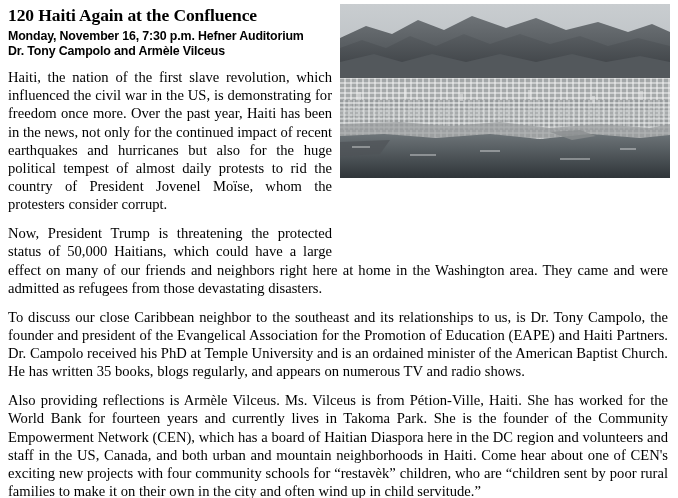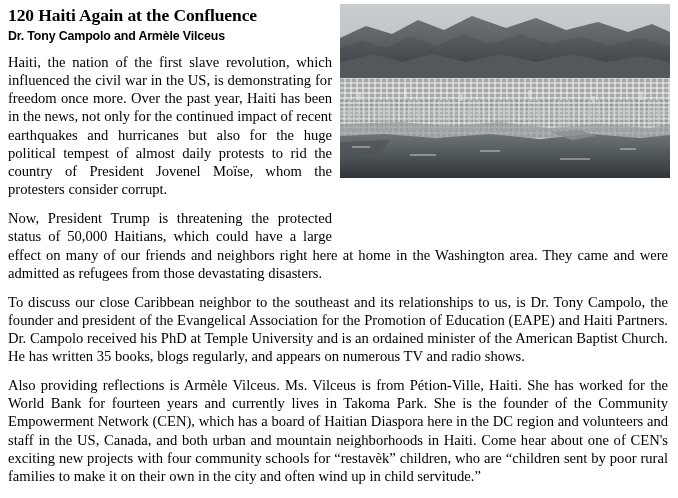--- a/index.html
+++ b/index.html
@@ -136,20 +136,21 @@
         <rect x="64" y="84" width="3" height="10"></rect>
         <rect x="120" y="90" width="3" height="7"></rect>
         <rect x="188" y="86" width="3" height="9"></rect>
         <rect x="252" y="92" width="3" height="7"></rect>
         <rect x="300" y="87" width="3" height="9"></rect>
       </g>
     </svg>
   </div>
 
   <h1 class="title">120 Haiti Again at the Confluence</h1>
+  <div class="subline">Monday, November 16, 7:30 p.m. Hefner Auditorium</div>
   <div class="subline second">Dr. Tony Campolo and Armèle Vilceus</div>
 
   <div class="clearfix">
     <div class="float-spacer"></div>
     <p class="para first">Haiti, the nation of the first slave revolution, which influenced the civil war in the US, is demonstrating for freedom once more. Over the past year, Haiti has been in the news, not only for the continued impact of recent earthquakes and hurricanes but also for the huge political tempest of almost daily protests to rid the country of President Jovenel Moïse, whom the protesters consider corrupt.</p>
     <p class="para">Now, President Trump is threatening the protected status of 50,000 Haitians, which could have a large effect on many of our friends and neighbors right here at home in the Washington area. They came and were admitted as refugees from those devastating disasters.</p>
     <p class="para">To discuss our close Caribbean neighbor to the southeast and its relationships to us, is Dr. Tony Campolo, the founder and president of the Evangelical Association for the Promotion of Education (EAPE) and Haiti Partners. Dr. Campolo received his PhD at Temple University and is an ordained minister of the American Baptist Church. He has written 35 books, blogs regularly, and appears on numerous TV and radio shows.</p>
     <p class="para">Also providing reflections is Armèle Vilceus. Ms. Vilceus is from Pétion-Ville, Haiti. She has worked for the World Bank for fourteen years and currently lives in Takoma Park. She is the founder of the Community Empowerment Network (CEN), which has a board of Haitian Diaspora here in the DC region and volunteers and staff in the US, Canada, and both urban and mountain neighborhoods in Haiti. Come hear about one of CEN's exciting new projects with four community schools for “restavèk” children, who are “children sent by poor rural families to make it on their own in the city and often wind up in child servitude.”</p>
 
   </div>

